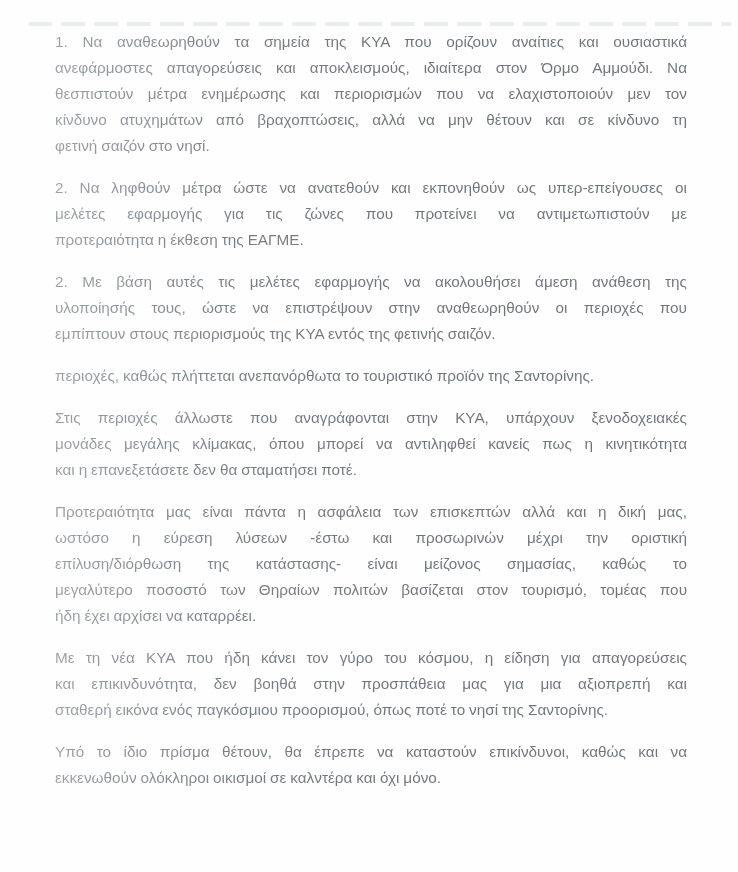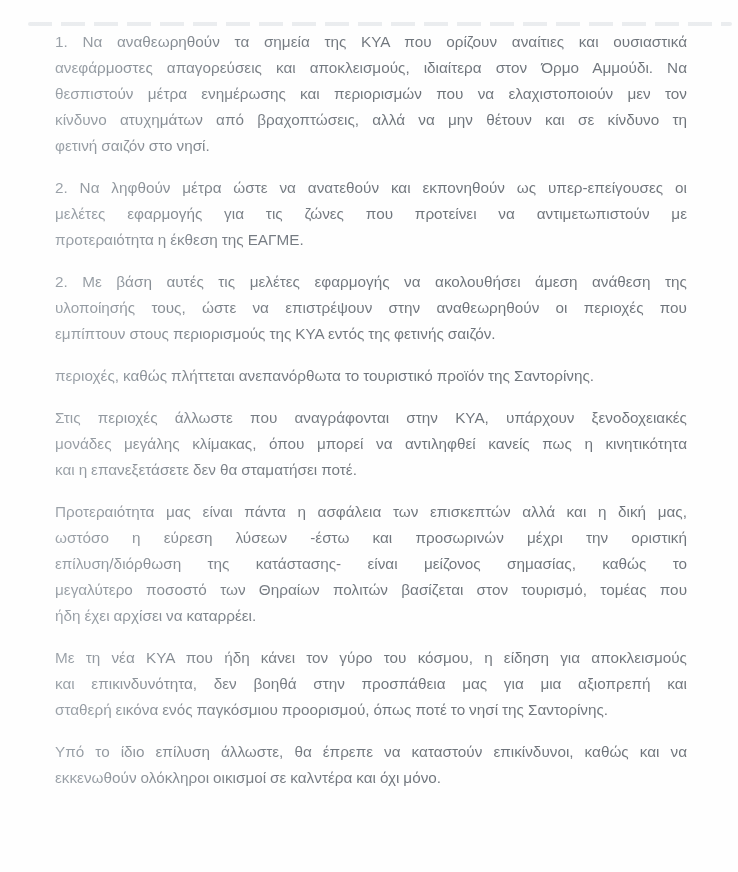--- a/index.html
+++ b/index.html
@@ -91,22 +91,22 @@
         <div class="line last">και η επανεξετάσετε δεν θα σταματήσει ποτέ.</div>
       </div>
       <div class="paragraph">
         <div class="line">Προτεραιότητα μας είναι πάντα η ασφάλεια των επισκεπτών αλλά και η δική μας,</div>
         <div class="line">ωστόσο η εύρεση λύσεων -έστω και προσωρινών μέχρι την οριστική</div>
         <div class="line">επίλυση/διόρθωση της κατάστασης- είναι μείζονος σημασίας, καθώς το</div>
         <div class="line">μεγαλύτερο ποσοστό των Θηραίων πολιτών βασίζεται στον τουρισμό, τομέας που</div>
         <div class="line last">ήδη έχει αρχίσει να καταρρέει.</div>
       </div>
       <div class="paragraph">
-        <div class="line">Με τη νέα ΚΥΑ που ήδη κάνει τον γύρο του κόσμου, η είδηση για αποκλεισμούς</div>
+        <div class="line">Με τη νέα ΚΥΑ που ήδη κάνει τον γύρο του κόσμου, η είδηση για απαγορεύσεις</div>
         <div class="line">και επικινδυνότητα, δεν βοηθά στην προσπάθεια μας για μια αξιοπρεπή και</div>
         <div class="line last">σταθερή εικόνα ενός παγκόσμιου προορισμού, όπως ποτέ το νησί της Σαντορίνης.</div>
       </div>
       <div class="paragraph">
-        <div class="line">Υπό το ίδιο επίλυση άλλωστε, θα έπρεπε να καταστούν επικίνδυνοι, καθώς και να</div>
+        <div class="line">Υπό το ίδιο πρίσμα θέτουν, θα έπρεπε να καταστούν επικίνδυνοι, καθώς και να</div>
         <div class="line last">εκκενωθούν ολόκληροι οικισμοί σε καλντέρα και όχι μόνο.</div>
       </div>
     </div>
 </div>
 
 </body></html>

